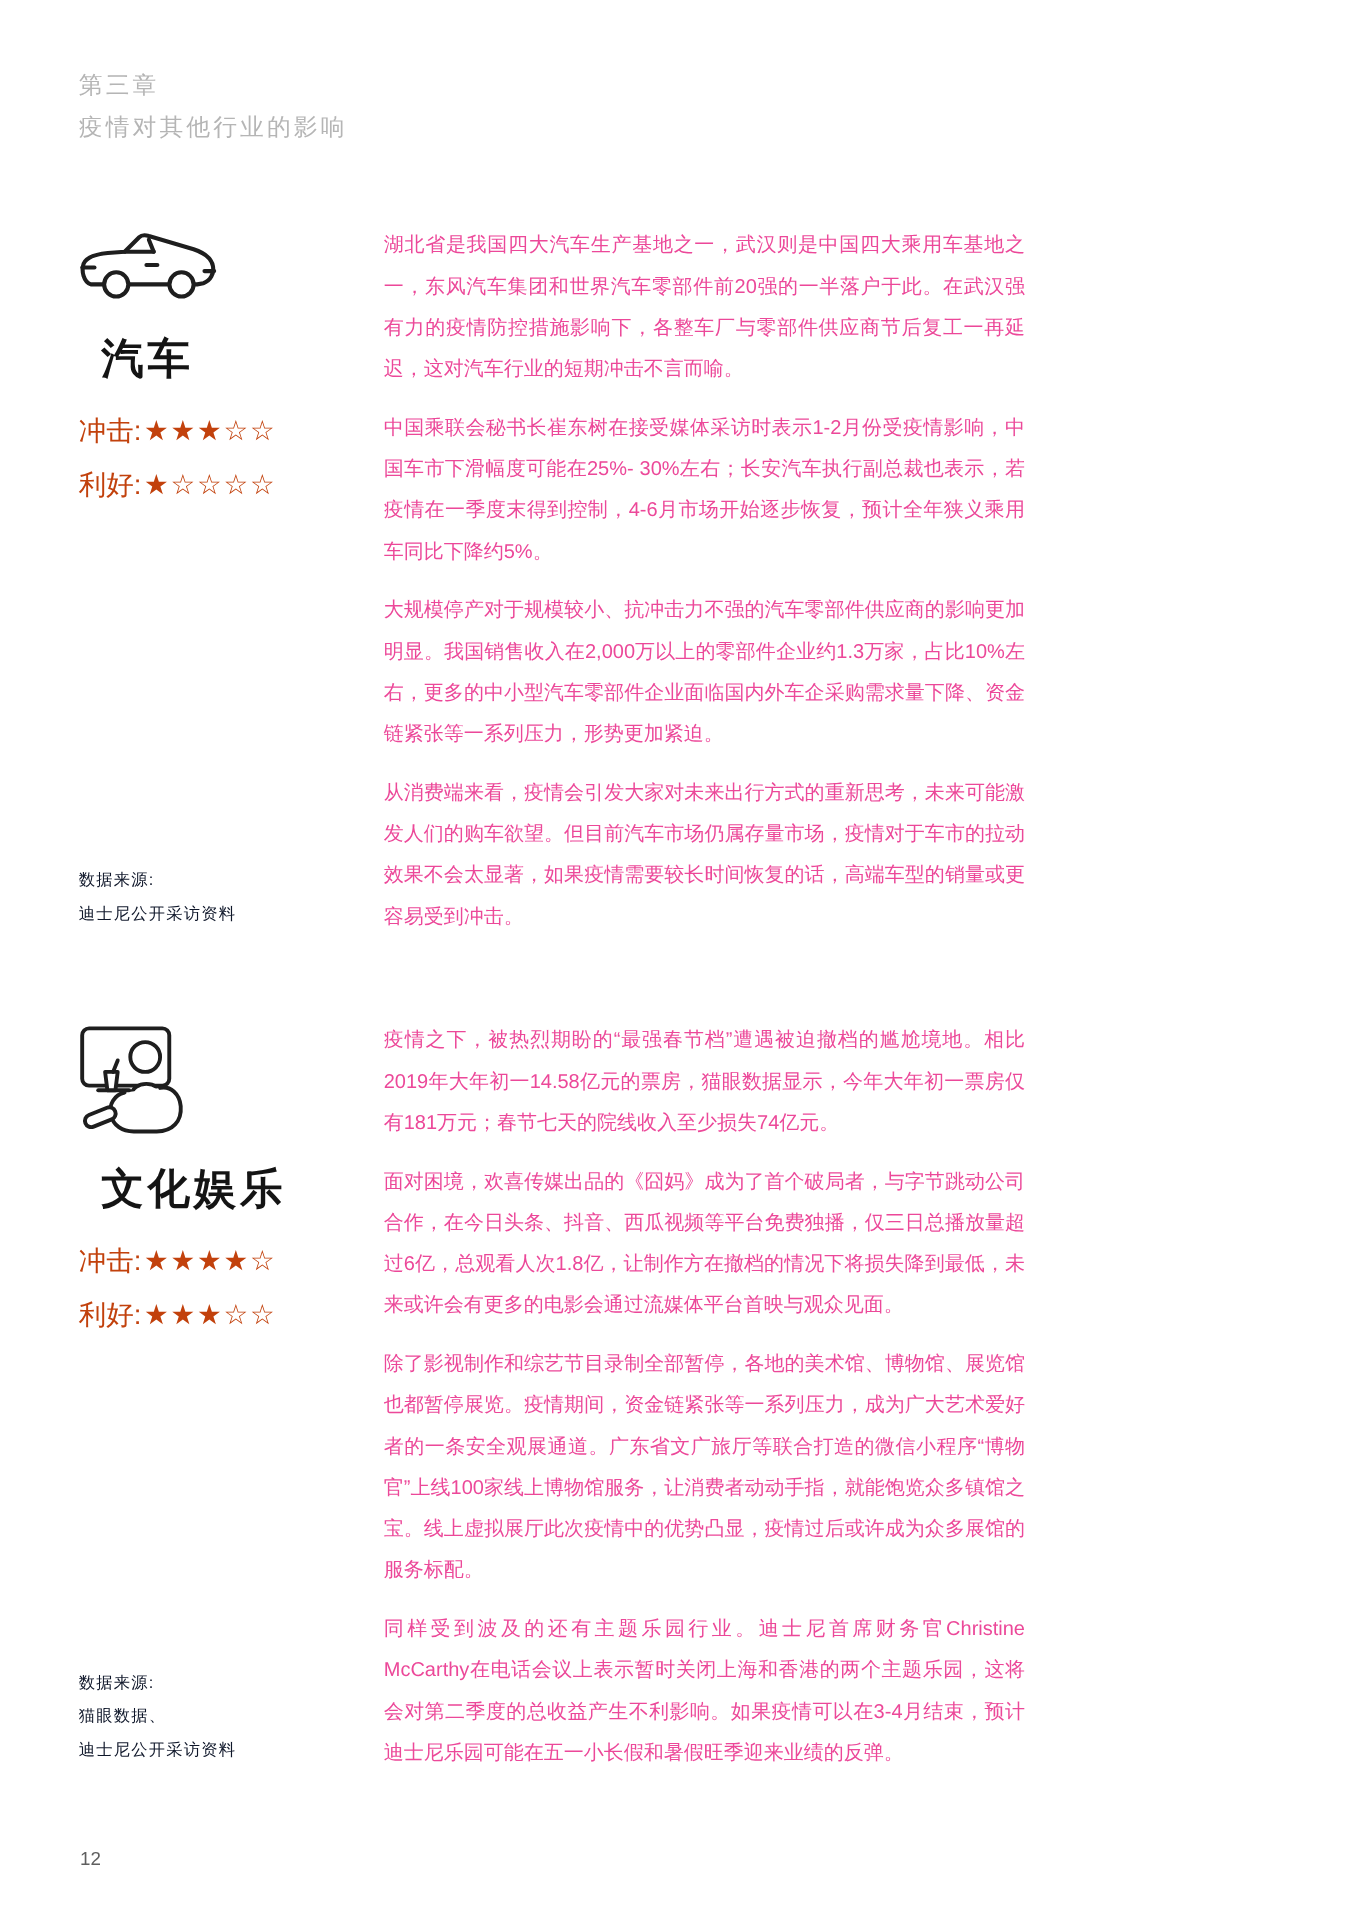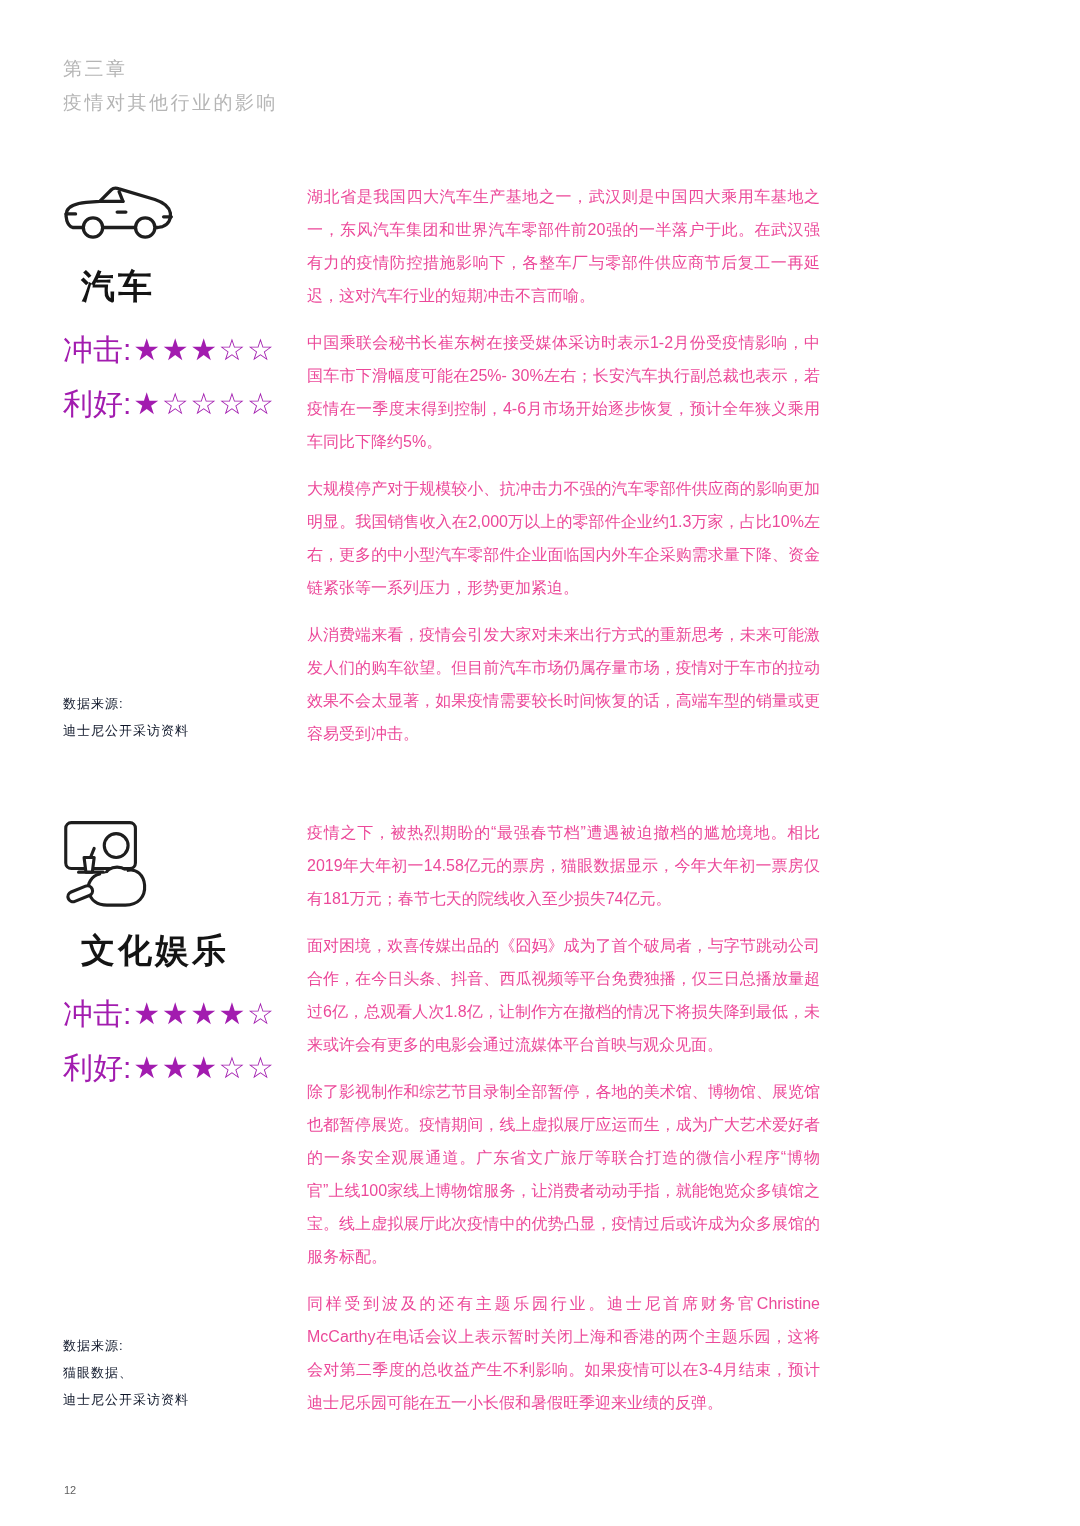--- a/index.html
+++ b/index.html
@@ -12,30 +12,30 @@
 
   .chapter-header { color:#b5b5b5; font-size:19px; line-height:34px; letter-spacing:2.5px; }
 
   .section { display:flex; margin-top:60px; align-items:stretch; }
   .section.second { margin-top:66px; }
 
   .left-col { width:244px; flex:0 0 244px; display:flex; flex-direction:column; }
   .icon-box { margin-top:2px; height:64px; }
   .section.second .icon-box { height:92px; }
   .industry-title { font-size:34px; font-weight:700; color:#141414; letter-spacing:3px; margin-top:18px;margin-left:18px; }
-  .rating { font-size:30px; color:#a21caf; margin-top:13px; white-space:nowrap; }
+  .rating { font-size:22px; color:#c2410c; margin-top:13px; white-space:nowrap; }
   .rating.first { margin-top:20px; }
   .rating-stars { letter-spacing:1.5px; margin-left:2px; }
   .datasource { margin-top:auto; padding-bottom:6px; font-size:13px; line-height:27px; color:#0f172a; letter-spacing:1px; }
 
   .right-col { flex:1 1 auto; }
   .para { font-size:16px; line-height:33px; color:#ec4899; text-align:justify; margin-bottom:14px; }
   .para:last-child { margin-bottom:0; }
 
-  .page-number { position:absolute; left:64px; bottom:30px; font-size:11px; color:#5f5f5f; }
+  .page-number { position:absolute; left:64px; bottom:30px; font-size:15px; color:#5f5f5f; }
 
   svg { display:block; }
 </style>
 </head>
 <body>
 
 <div class="page">
 
   <header class="chapter-header">
     <div>第三章</div>
@@ -103,20 +103,20 @@
       </div>
       <div class="datasource">
         <div>数据来源:</div>
         <div>猫眼数据、</div>
         <div>迪士尼公开采访资料</div>
       </div>
     </aside>
     <div class="right-col">
       <p class="para">疫情之下，被热烈期盼的“最强春节档”遭遇被迫撤档的尴尬境地。相比2019年大年初一14.58亿元的票房，猫眼数据显示，今年大年初一票房仅有181万元；春节七天的院线收入至少损失74亿元。</p>
       <p class="para">面对困境，欢喜传媒出品的《囧妈》成为了首个破局者，与字节跳动公司合作，在今日头条、抖音、西瓜视频等平台免费独播，仅三日总播放量超过6亿，总观看人次1.8亿，让制作方在撤档的情况下将损失降到最低，未来或许会有更多的电影会通过流媒体平台首映与观众见面。</p>
-      <p class="para">除了影视制作和综艺节目录制全部暂停，各地的美术馆、博物馆、展览馆也都暂停展览。疫情期间，线上虚拟展厅应运而生，成为广大艺术爱好者的一条安全观展通道。广东省文广旅厅等联合打造的微信小程序“博物官”上线100家线上博物馆服务，让消费者动动手指，就能饱览众多镇馆之宝。线上虚拟展厅此次疫情中的优势凸显，疫情过后或许成为众多展馆的服务标配。</p>
+      <p class="para">除了影视制作和综艺节目录制全部暂停，各地的美术馆、博物馆、展览馆也都暂停展览。疫情期间，资金链紧张等一系列压力，成为广大艺术爱好者的一条安全观展通道。广东省文广旅厅等联合打造的微信小程序“博物官”上线100家线上博物馆服务，让消费者动动手指，就能饱览众多镇馆之宝。线上虚拟展厅此次疫情中的优势凸显，疫情过后或许成为众多展馆的服务标配。</p>
       <p class="para">同样受到波及的还有主题乐园行业。迪士尼首席财务官Christine McCarthy在电话会议上表示暂时关闭上海和香港的两个主题乐园，这将会对第二季度的总收益产生不利影响。如果疫情可以在3-4月结束，预计迪士尼乐园可能在五一小长假和暑假旺季迎来业绩的反弹。</p>
     </div>
   </section>
 
   <div class="page-number">12</div>
 
 </div>
 
 </body></html>

